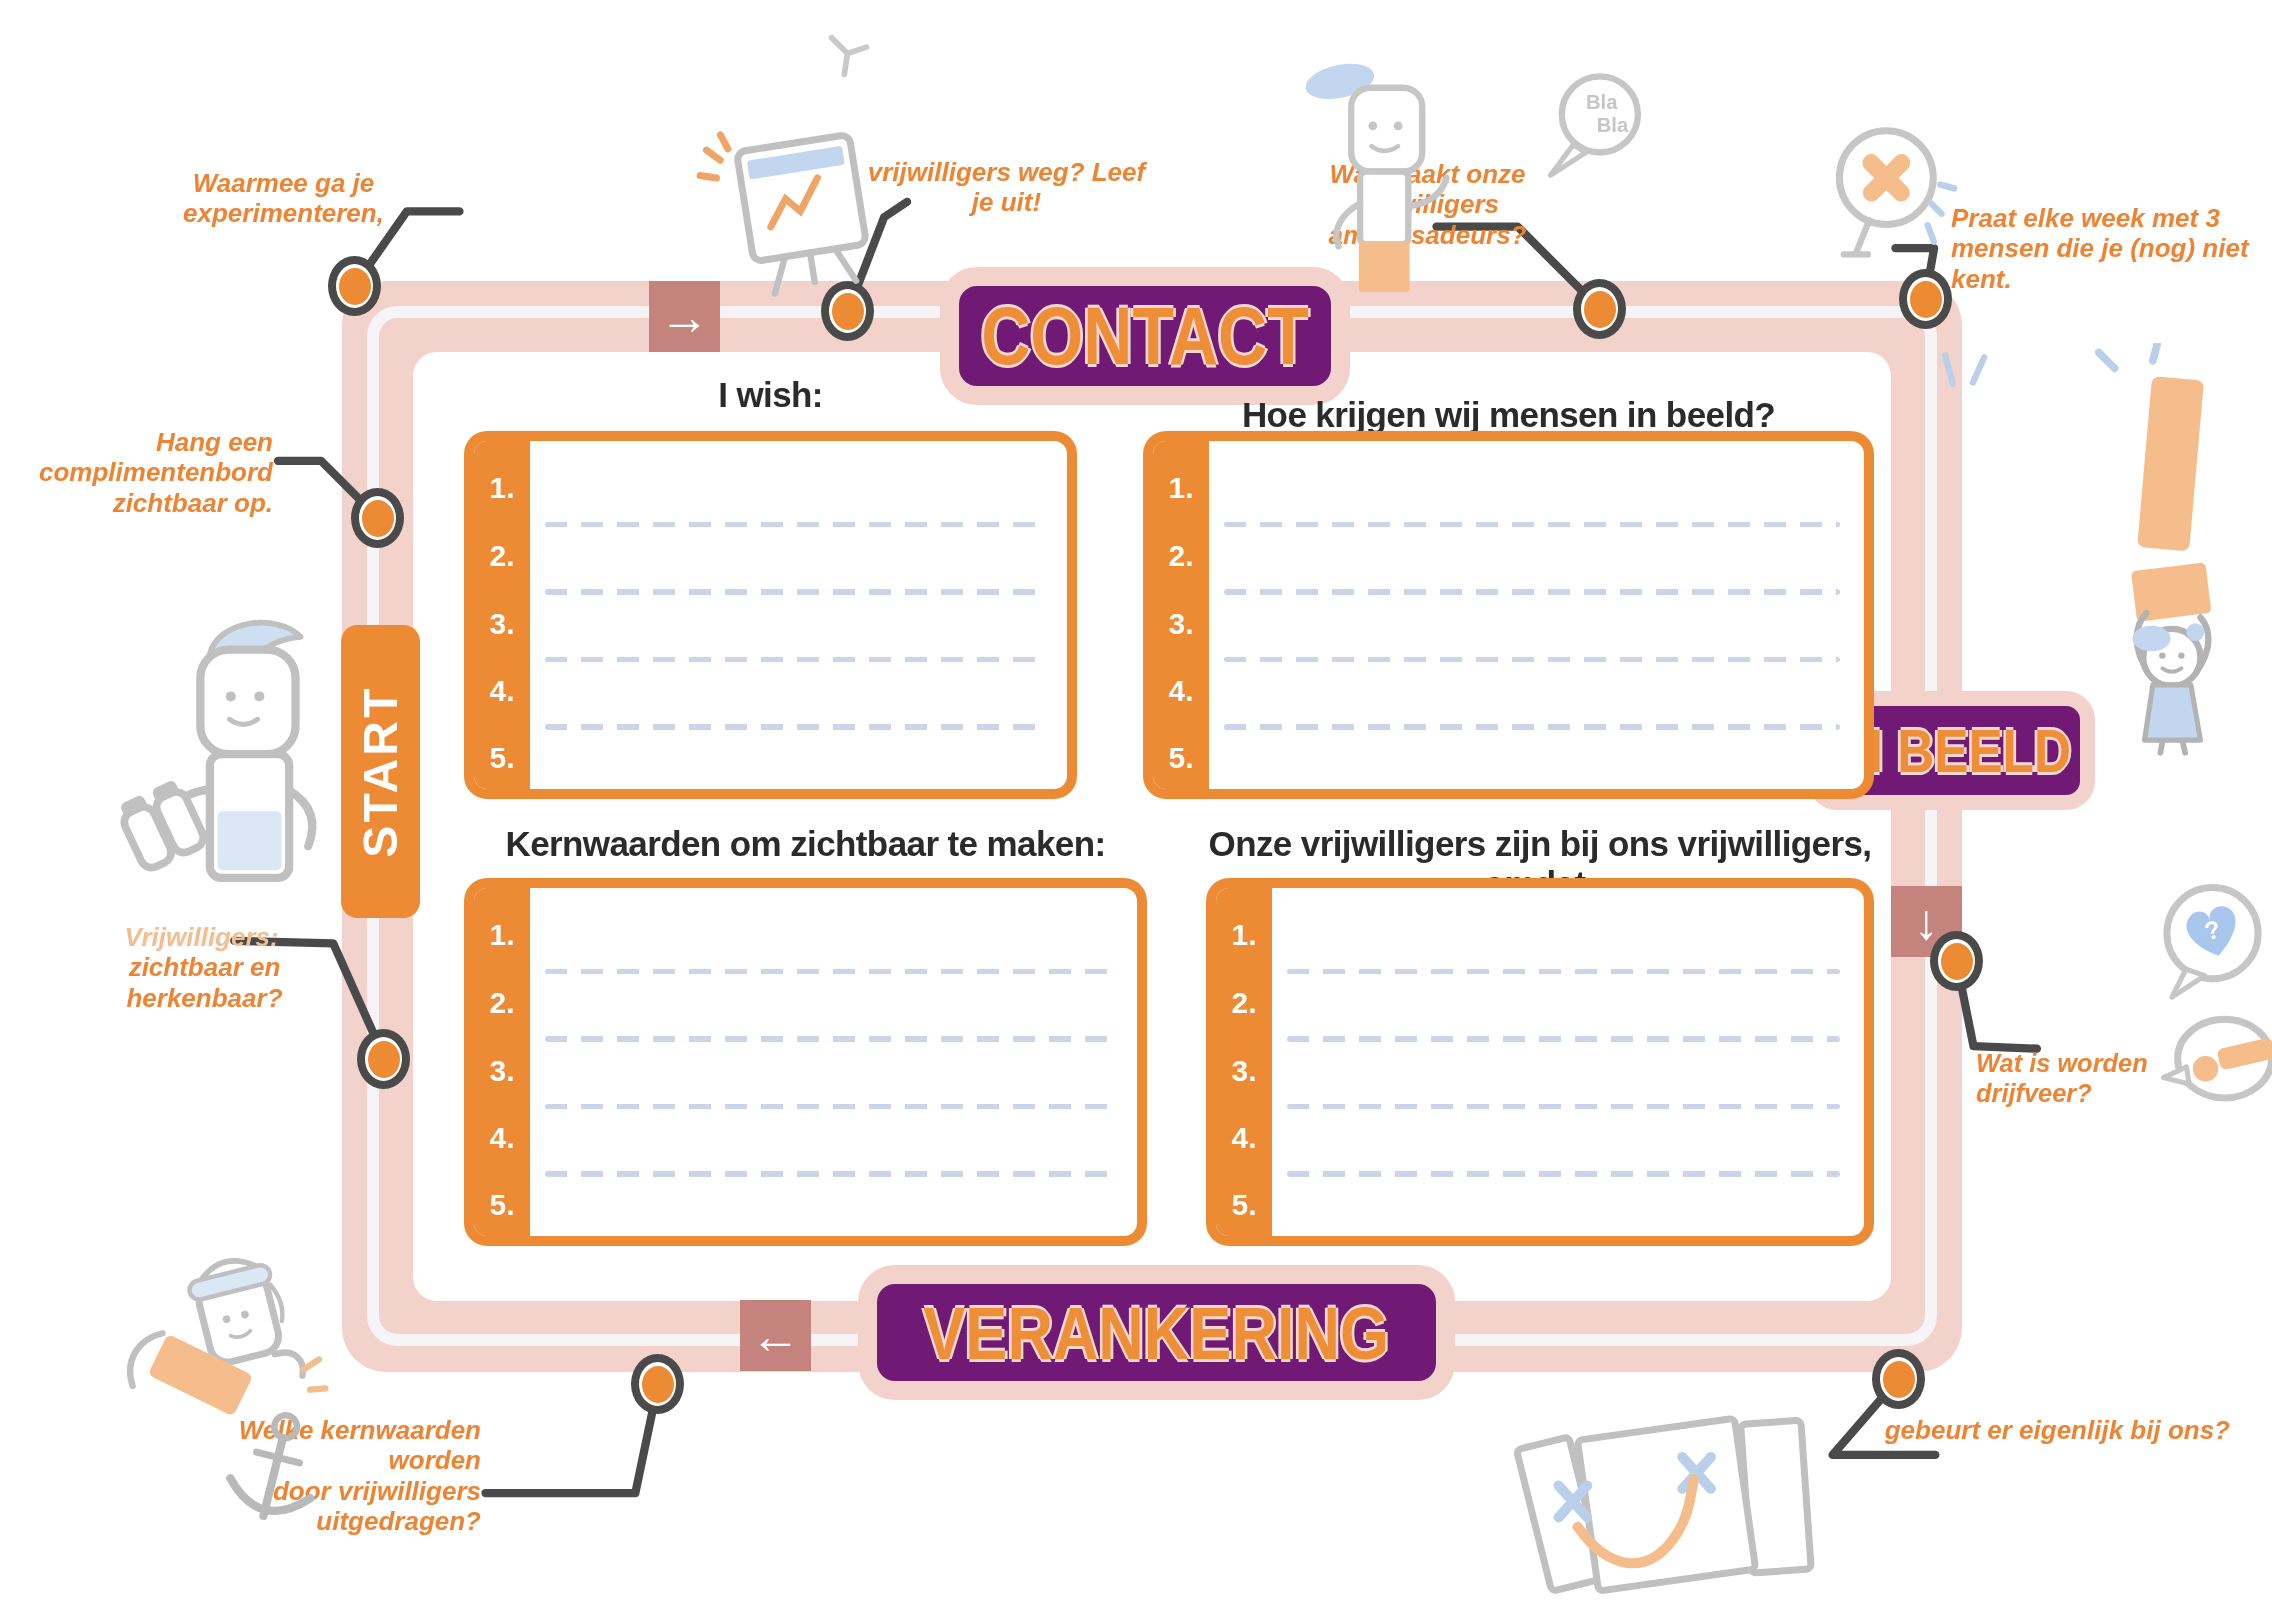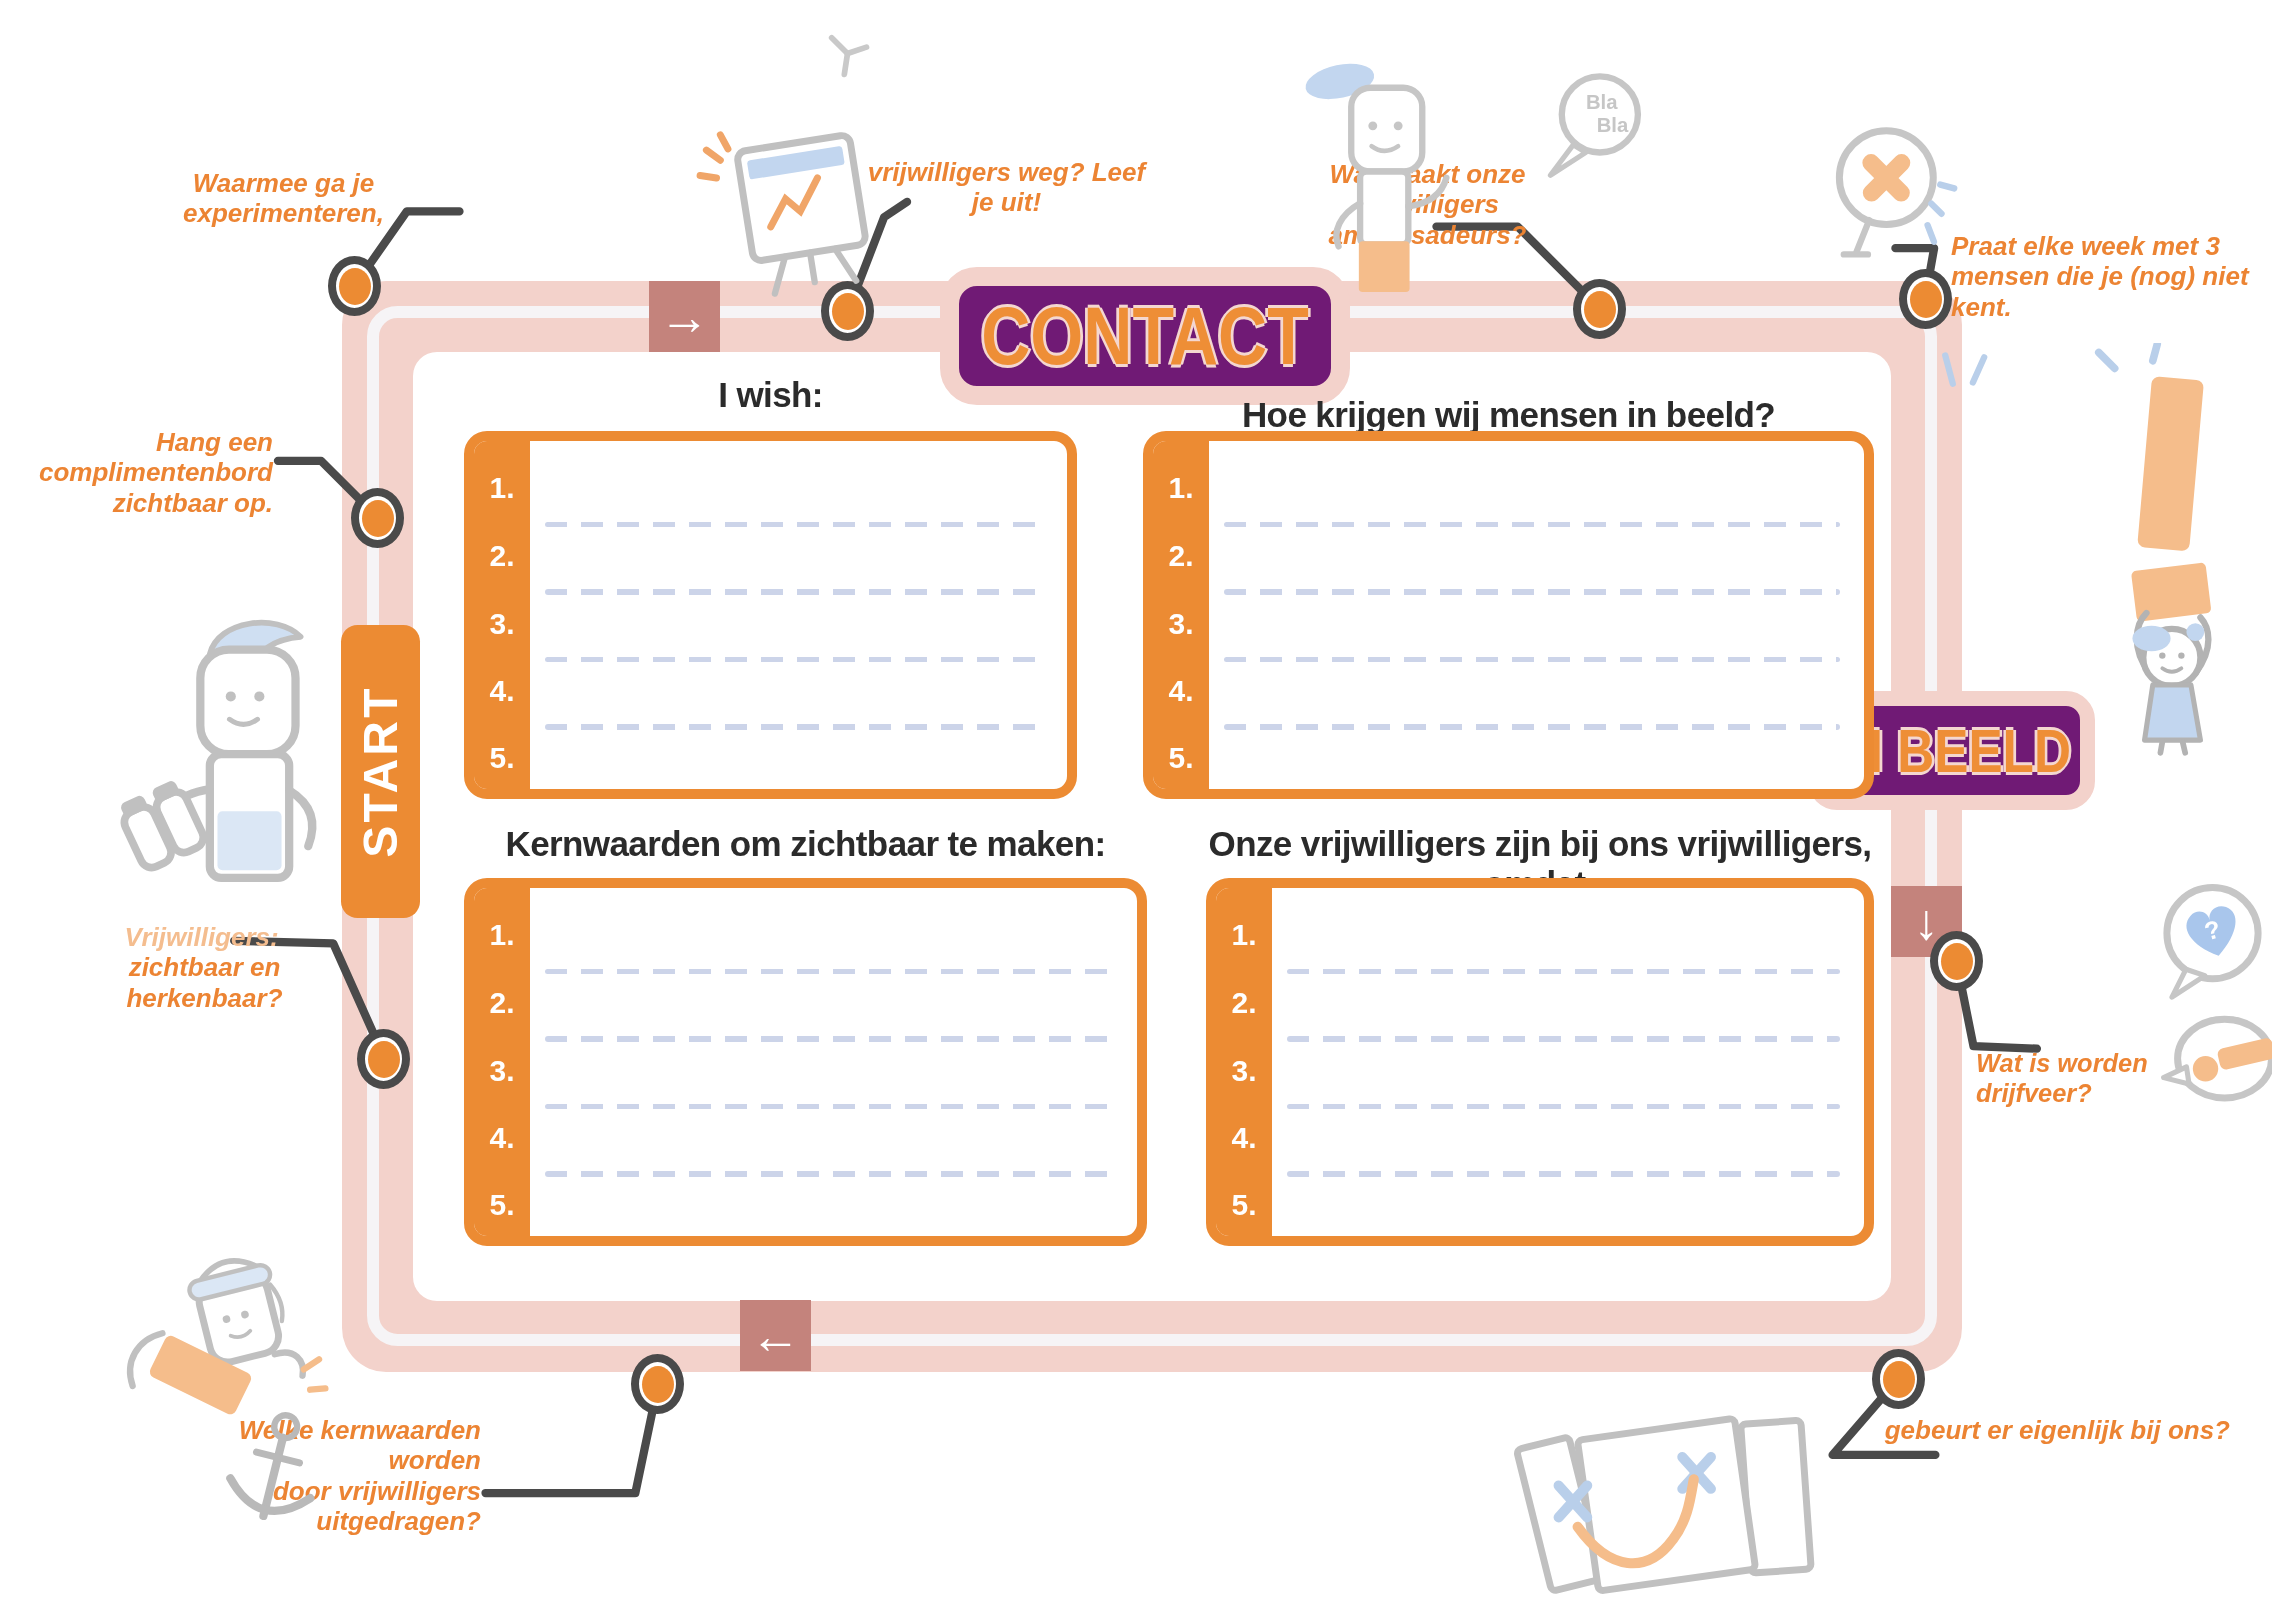--- a/index.html
+++ b/index.html
@@ -57,20 +57,23 @@
     </div>
   <div class="abs route-arrow" style="left:1891px;top:886px;">
       <span>↓</span>
     </div>
   <div class="abs route-arrow" style="left:740px;top:1300px;">
       <span>←</span>
     </div>
 
   <div class="abs sign" style="left:940px;top:267px;width:410px;height:138px;font-size:81px;">
     <span class="stxt">CONTACT</span>
+  </div>
+  <div class="abs sign" style="left:858px;top:1265px;width:597px;height:135px;font-size:75px;">
+    <span class="stxt">VERANKERING</span>
   </div>
   <div class="abs sign" style="left:1808px;top:691px;width:287px;height:119px;font-size:61px;border-width:15.2px;border-radius:29px;">
     <span class="stxt">IN BEELD</span>
   </div>
   <div class="abs start-sign">
     <span>START</span>
   </div>
 
   <div class="btitle" style="left:464px;top:375px;width:613px;">I wish:</div>
   <div class="btitle" style="left:1143px;top:375px;width:731px;margin-top:20px;">Hoe krijgen wij mensen in beeld?</div>
@@ -178,21 +181,21 @@
   <div class="anno" style="left:150px;top:168px;width:267px;text-align:center;">
     <div><span class="lead"></span><span>Waarmee ga je experimenteren,</span></div>
   </div>
   <div class="anno" style="left:867px;top:157px;width:279px;text-align:center;">
     <div>vrijwilligers weg? Leef je uit!</div>
   </div>
   <div class="anno" style="left:1288px;top:159px;width:279px;text-align:center;">
     <div><span class="lead"></span><span>Wat maakt onze</span></div>
     <div>vrijwilligers ambassadeurs?</div>
   </div>
-  <div class="anno" style="left:1951px;top:231px;width:298px;text-align:left;">
+  <div class="anno" style="left:1951px;top:203px;width:298px;text-align:left;">
     <div><span class="lead"></span><span>Praat elke week met 3</span></div>
     <div>mensen die je (nog) niet kent.</div>
   </div>
   <div class="anno" style="left:38px;top:427px;width:235px;text-align:right;">
     <div><span class="lead"></span><span>Hang een complimentenbord</span></div>
     <div>zichtbaar op.</div>
   </div>
   <div class="anno" style="left:65px;top:922px;width:279px;text-align:center;">
     <div><span class="lead">Vrijwilligers:</span><span></span></div>
     <div>zichtbaar en herkenbaar?</div>

